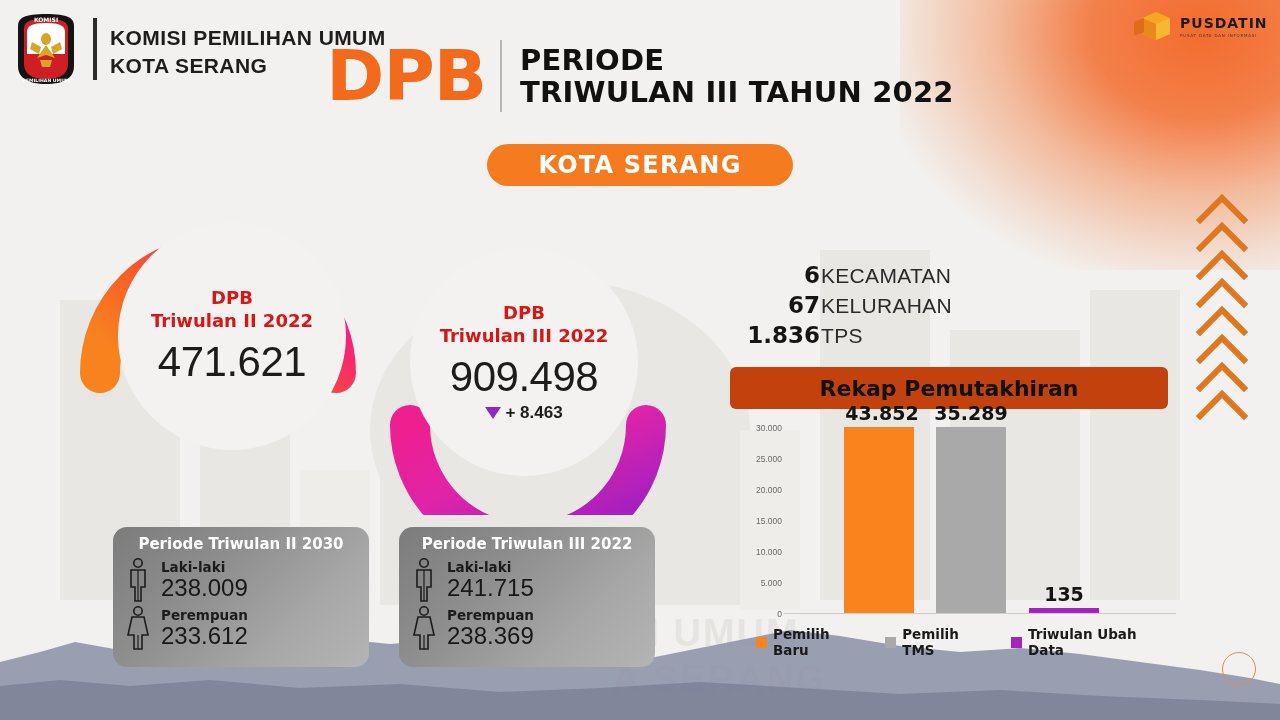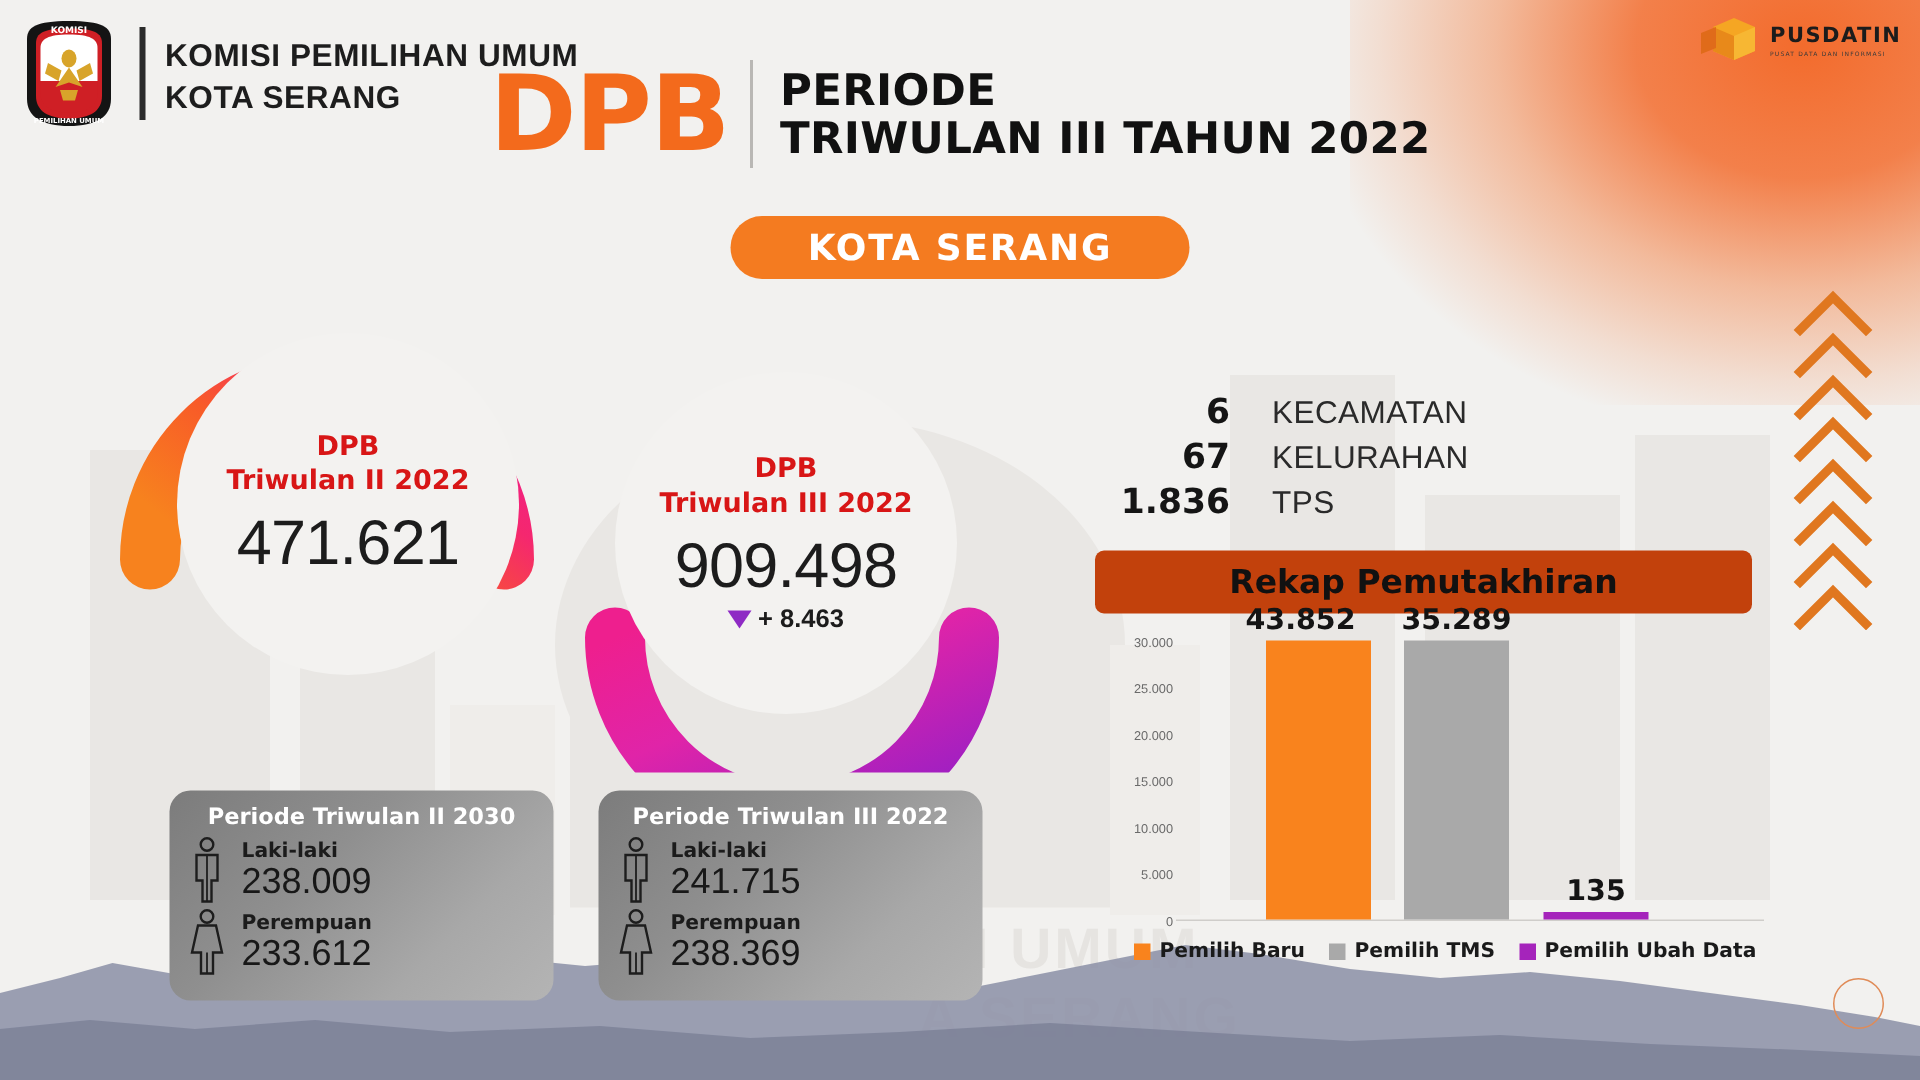--- a/index.html
+++ b/index.html
@@ -142,21 +142,21 @@
   .glabel { font-size:13.5px; font-weight:bold; color:#1b1b1b; font-family:"DejaVu Sans", sans-serif; }
   .gvalue { font-size:24px; color:#181818; margin-top:1px; }
 
   
   .stats { position:absolute; left:740px; top:262px; width:330px; }
   .stat-row { display:flex; align-items:baseline; margin-bottom:4px; }
   .stat-num {
     width:80px; text-align:right; font-size:23px; font-weight:bold; color:#151515;
     font-family:"DejaVu Sans", sans-serif;
   }
-  .stat-lbl { margin-left:28px; font-size:21px; color:#2a2a2a; letter-spacing:.3px; }
+  .stat-lbl { margin-left:1px; font-size:21px; color:#2a2a2a; letter-spacing:.3px; }
 
   .rekap {
     position:absolute; left:730px; top:367px;
     width:438px; height:42px; border-radius:6px;
     background:#c2410c;
     display:flex; align-items:center; justify-content:center;
     color:#111; font-size:22px; font-weight:bold;
     font-family:"DejaVu Sans", sans-serif;
   }
 
@@ -400,35 +400,35 @@
         <div class="ytick" style="top: 155px;">5.000</div>
         <div class="ytick" style="top: 124px;">10.000</div>
         <div class="ytick" style="top: 93px;">15.000</div>
         <div class="ytick" style="top: 62px;">20.000</div>
         <div class="ytick" style="top: 31px;">25.000</div>
         <div class="ytick" style="top: 0px;">30.000</div>
       </div>
     <div class="plot" id="plot">
       <div class="baseline"></div>
     <div class="bar" style="left: 60px; width: 70px; height: 186px; background: rgb(249, 131, 29);"></div>
-        <div class="bar-lbl" style="width: 120px; left: 23px; bottom: 190px;">43.852</div>
+        <div class="bar-lbl" style="width: 120px; left: 38px; bottom: 190px;">43.852</div>
         <div class="bar" style="left: 152px; width: 70px; height: 186px; background: rgb(169, 169, 169);"></div>
         <div class="bar-lbl" style="width: 120px; left: 127px; bottom: 190px;">35.289</div>
         <div class="bar" style="left: 245px; width: 70px; height: 5px; background: rgb(165, 36, 187);"></div>
         <div class="bar-lbl" style="width: 70px; left: 245px; bottom: 9px;">135</div>
       </div>
     <div class="legend" id="legend">
         <div class="leg-item">
           <span class="leg-swatch" style="background: rgb(249, 131, 29);"></span>
           <span class="leg-text">Pemilih Baru</span>
         </div>
         <div class="leg-item">
           <span class="leg-swatch" style="background: rgb(169, 169, 169);"></span>
           <span class="leg-text">Pemilih TMS</span>
         </div>
         <div class="leg-item">
           <span class="leg-swatch" style="background: rgb(165, 36, 187);"></span>
-          <span class="leg-text">Pemilih Ubah Data</span>
+          <span class="leg-text">Triwulan Ubah Data</span>
         </div>
       </div>
   </div>
 
 </div>
 
 </body></html>

